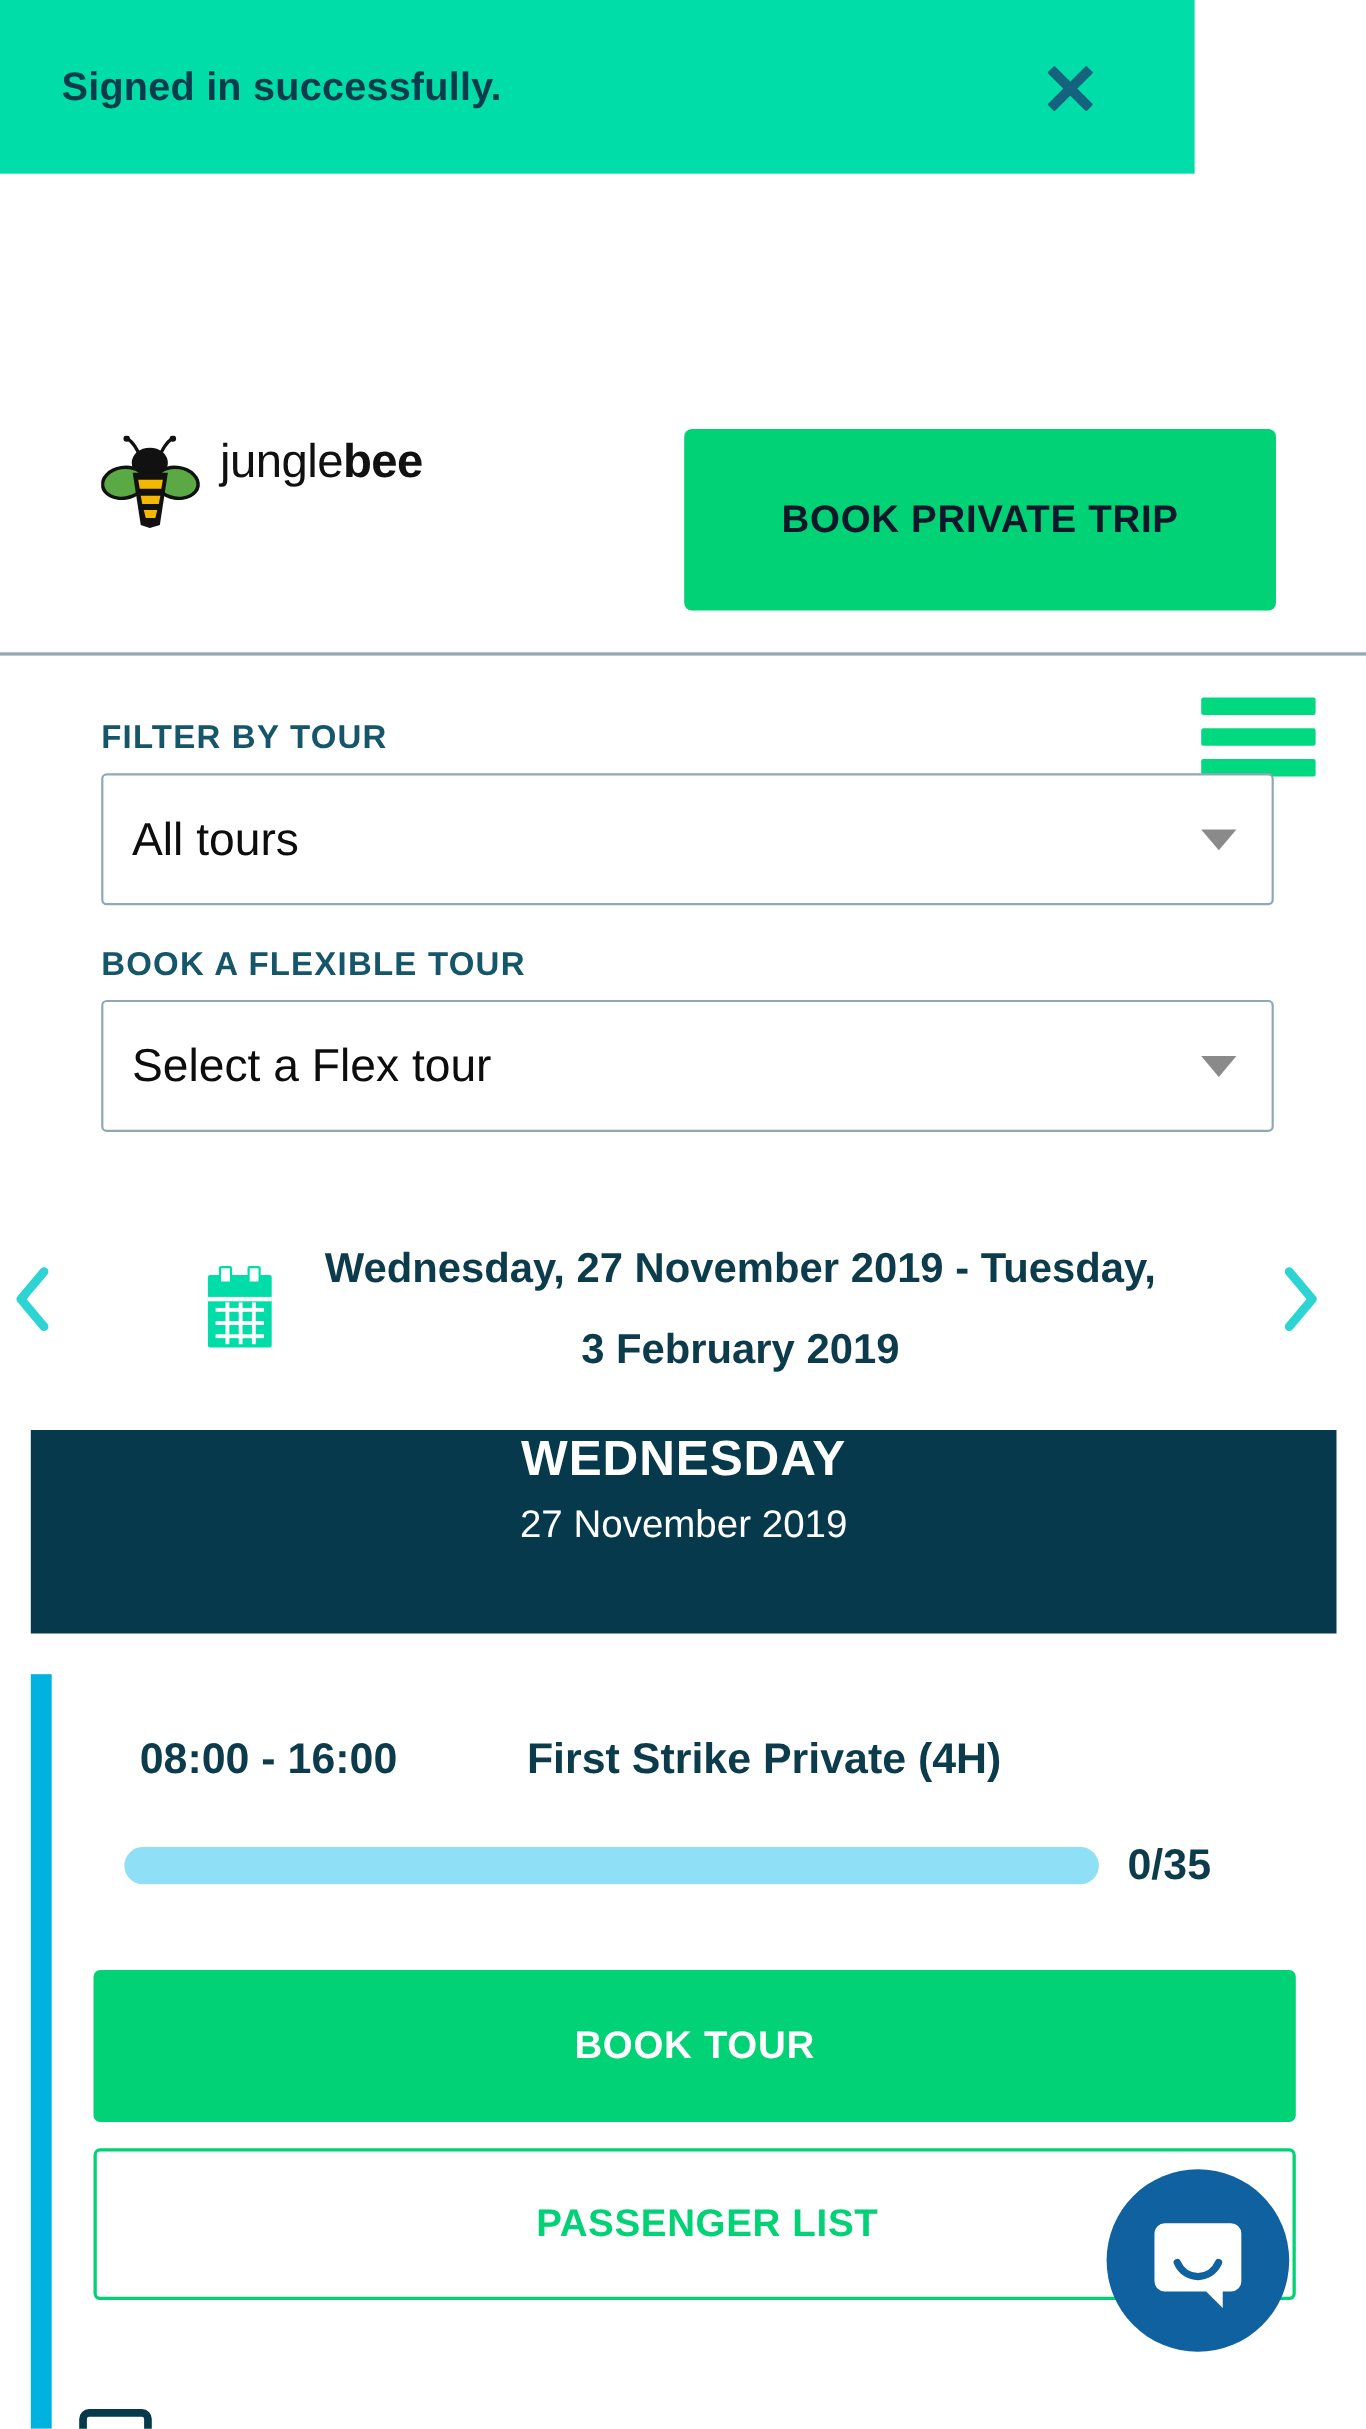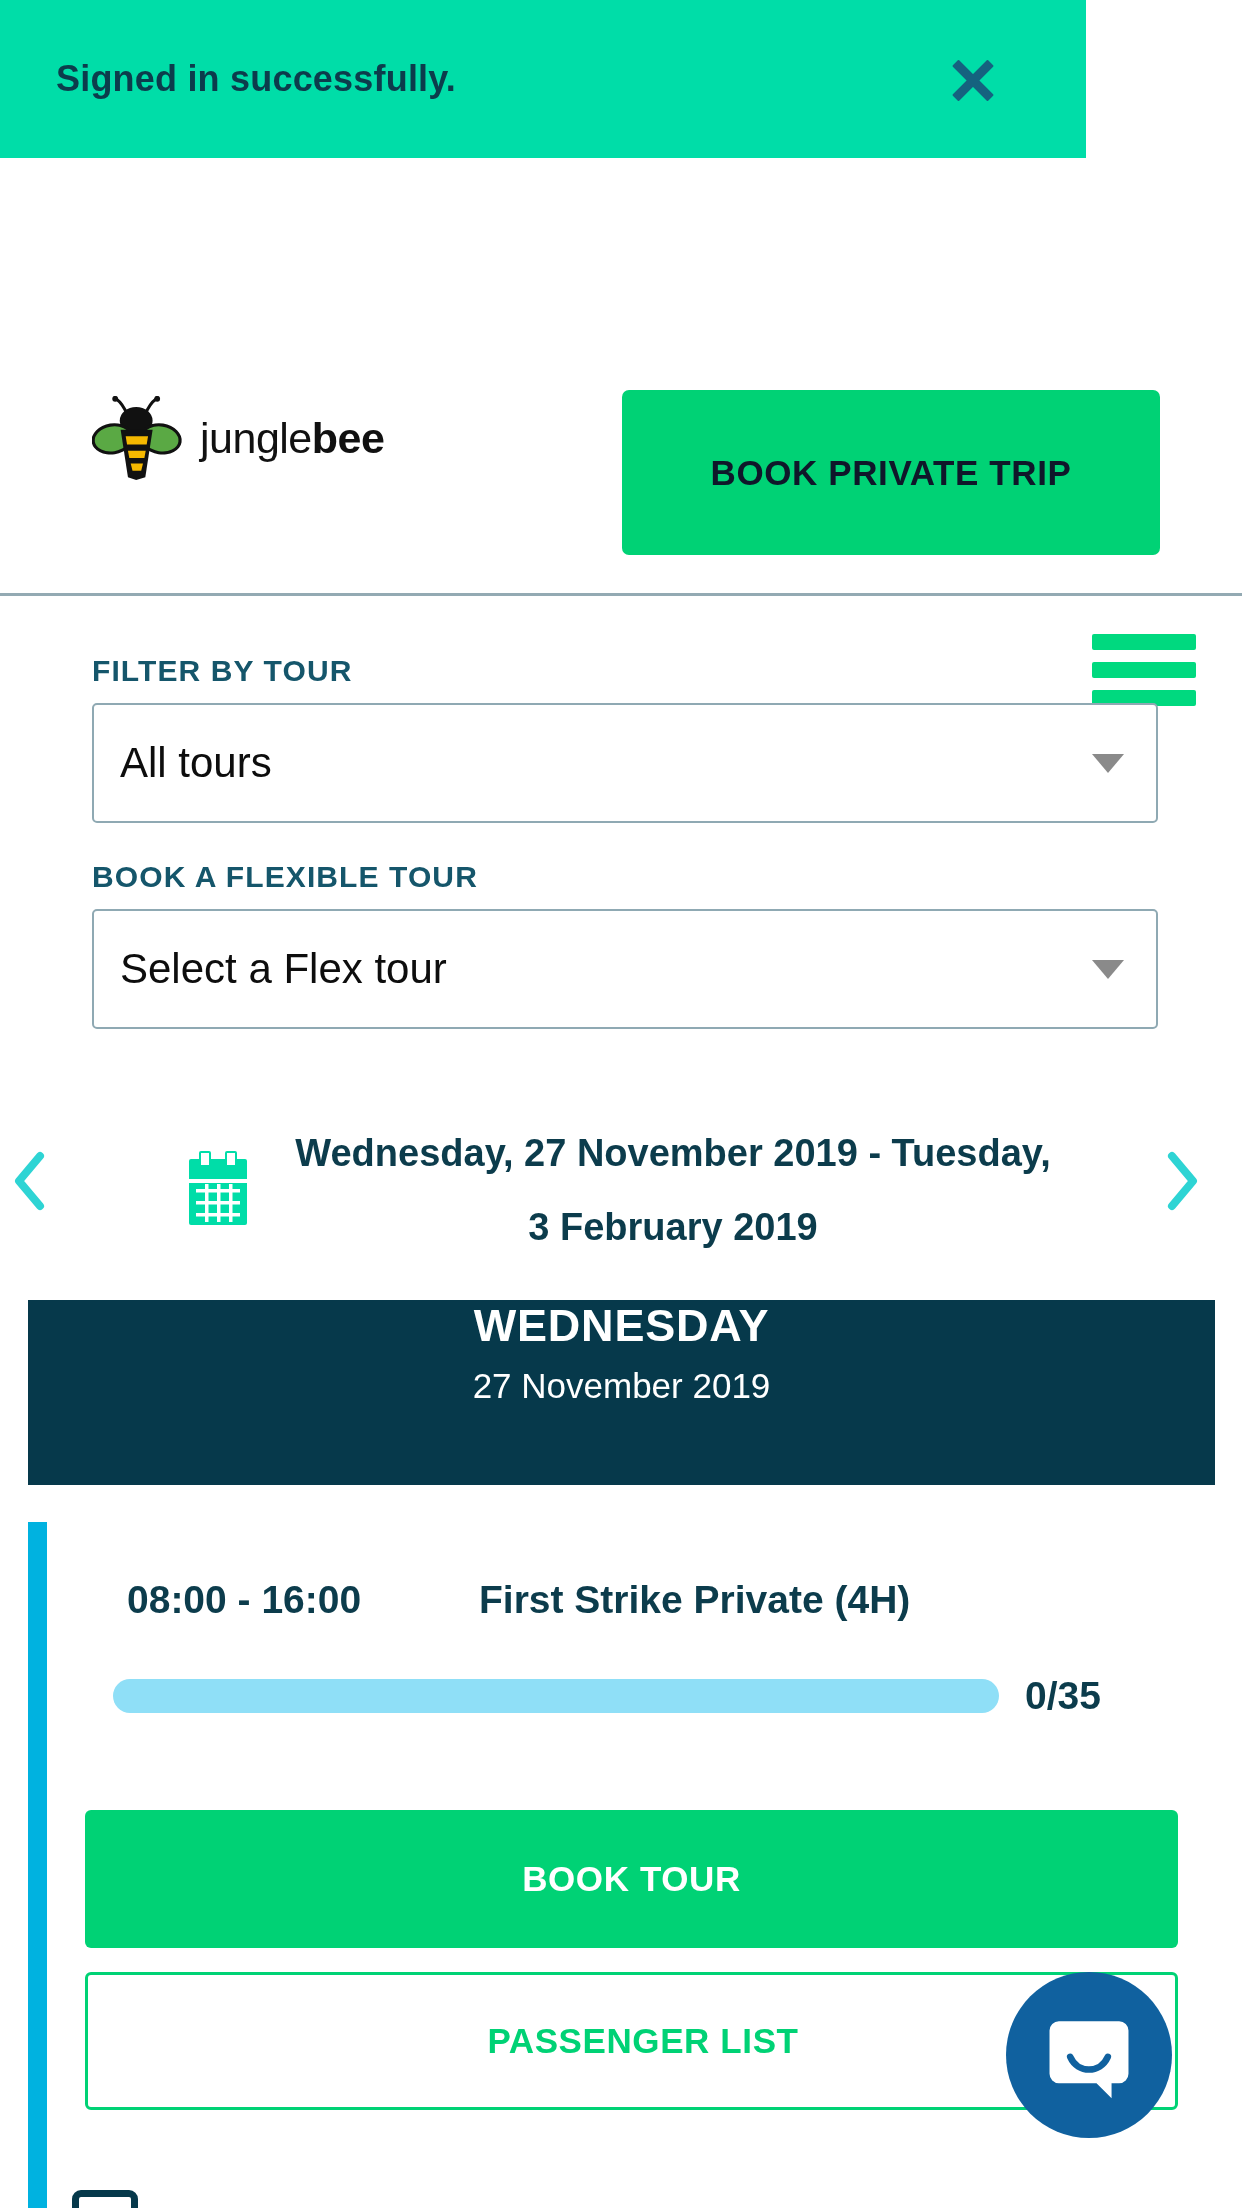--- a/index.html
+++ b/index.html
@@ -53,21 +53,20 @@
     left: 0; top: 158px;
     width: 1242px;
     height: 438px;
     background: #ffffff;
     border-bottom: 3px solid #93aab3;
   }
   .brand {
     position: absolute;
     left: 92px; top: 238px;
     display: flex;
-    align-items: center;
     gap: 16px;
   }
   .bee { width: 92px; height: 84px; display: block; }
   .brand-name {
     font-size: 43px;
     color: #111111;
     letter-spacing: -0.5px;
     font-weight: 400;
   }
   .brand-name b { font-weight: bold; }
@@ -240,21 +239,21 @@
     border-radius: 17px;
   }
   .progress-count {
     font-size: 39px;
     font-weight: bold;
     color: #0c3c4c;
     margin-left: 26px;
   }
   .btn-book {
     display: block;
-    margin: 92px 0 0 38px;
+    margin: 73px 0 0 38px;
     width: 1093px; height: 138px;
     background: #00d275;
     border: none;
     border-radius: 6px;
     color: #ffffff;
     font-size: 35px;
     font-weight: bold;
     letter-spacing: 0.6px;
     font-family: "Liberation Sans", sans-serif;
     cursor: pointer;

